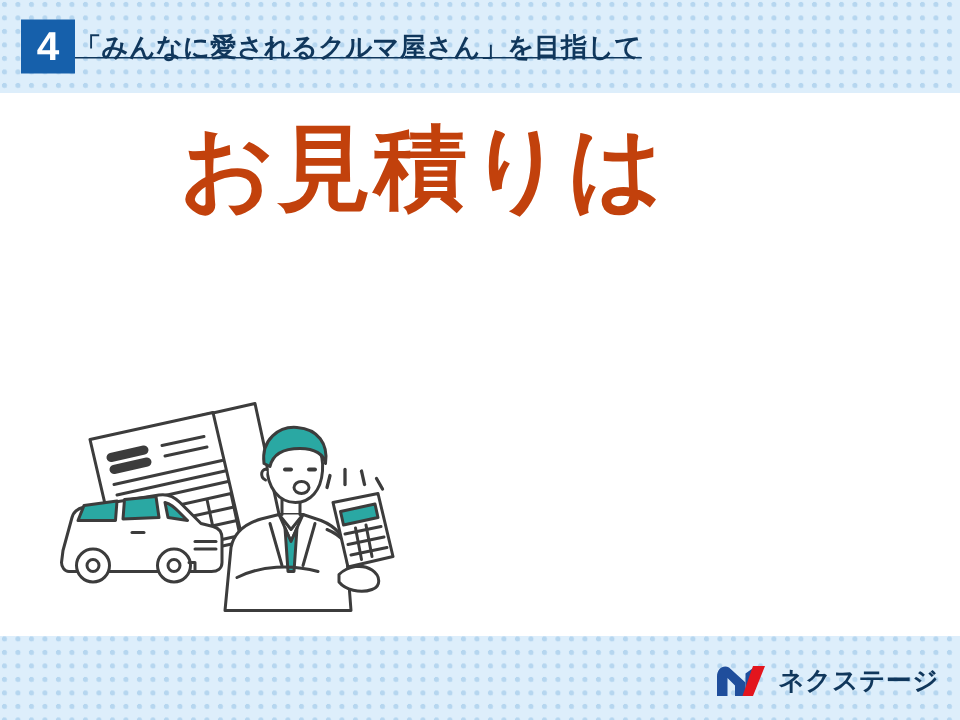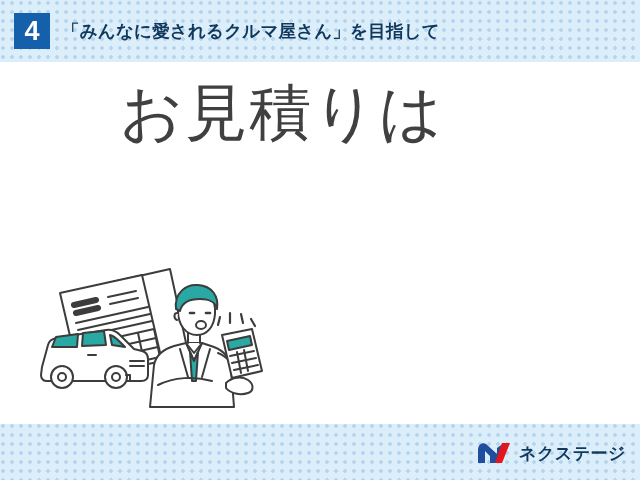--- a/index.html
+++ b/index.html
@@ -45,47 +45,48 @@
     background: #1660ab;
     color: #ffffff;
     font-size: 27px;
     font-weight: bold;
     line-height: 36px;
     text-align: center;
     flex: 0 0 auto;
     letter-spacing: 0;
   }
   .header-title {
-    margin-left: 12px;
+    margin-left: 0;
     font-size: 17.5px;
     font-weight: bold;
     color: #10375c;
     white-space: nowrap;
     letter-spacing: 0.2px;
+    text-decoration: underline;
   }
 
   
   .card {
     position: absolute;
     left: 0;
     top: 62px;
     width: 640px;
     height: 362px;
     background: #ffffff;
   }
 
   
   .headline {
     position: absolute;
     left: 0;
     top: 18px;
     width: 564px;
     text-align: center;
-    color: #404040;
-    font-weight: normal;
+    color: #c2410c;
+    font-weight: bold;
     line-height: 1.06;
     letter-spacing: 2px;
   }
   .headline .line1 {
     display: block;
     font-size: 62px;
   }
   .headline .line2 {
     display: block;
     font-size: 62px;
@@ -122,20 +123,21 @@
     left: 0;
     top: 424px;
     width: 640px;
     height: 56px;
   }
   .logo-wrap {
     position: absolute;
     right: 14px;
     top: 18px;
     display: flex;
+    align-items: center;
   }
   .logo-mark {
     width: 34px;
     height: 22px;
     flex: 0 0 auto;
   }
   .logo-text {
     margin-left: 8px;
     font-size: 17px;
     font-weight: bold;

